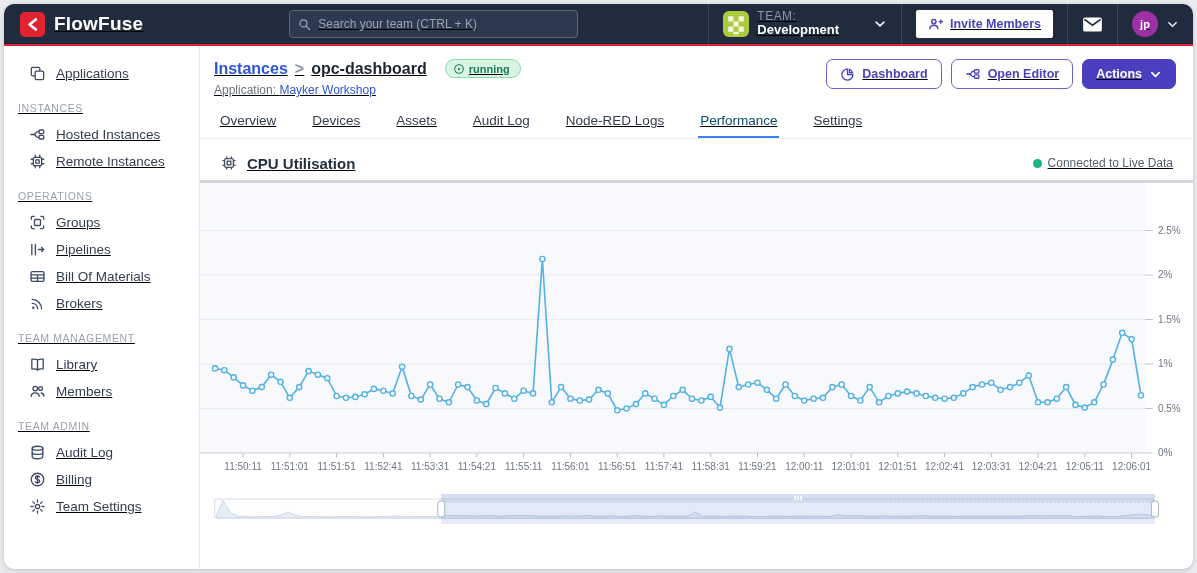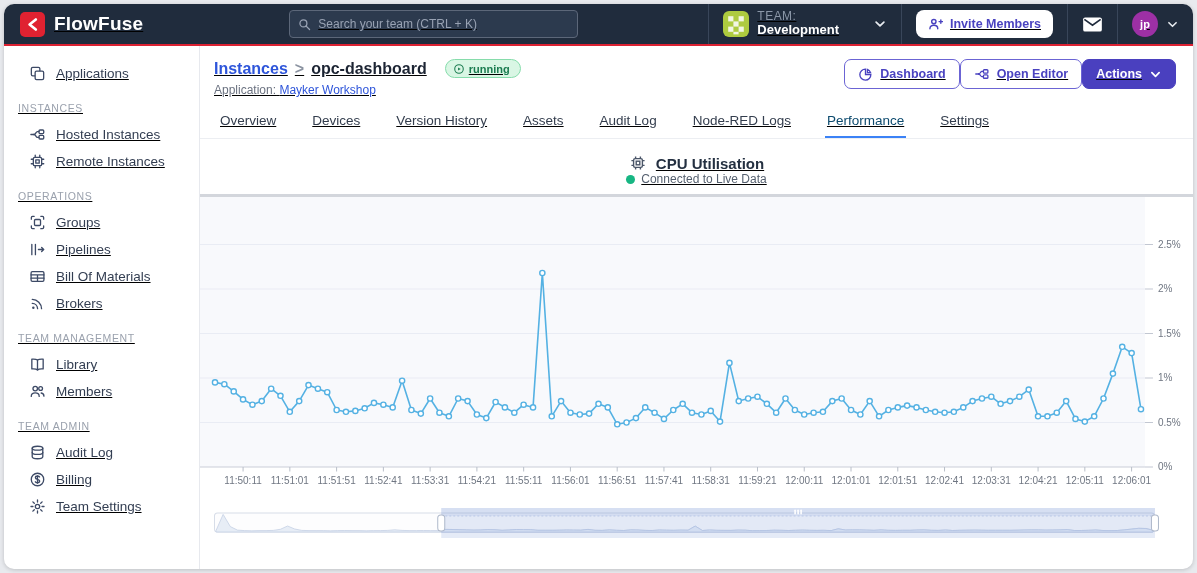--- a/index.html
+++ b/index.html
@@ -17,53 +17,53 @@
   .search-input{width:240px;height:26px;background:#2c3a4e;border:1px solid #5c6779;border-radius:4px;
                 color:#cdd5e0;font-size:12px;padding:0 19px 0 28px;outline:none;font-family:inherit;}
   .search-input::placeholder{color:#98a2b3;}
   .nav-sec{display:flex;align-items:center;border-left:1px solid #39465a;padding:0 14px;gap:8px;}
   .team-avatar{width:26px;height:26px;border-radius:6px;overflow:hidden;flex:0 0 26px;}
   .team-text{display:flex;flex-direction:column;line-height:1.15;margin-right:26px;}
   .team-label{font-size:12px;color:#8b97a8;letter-spacing:.04em;}
   .team-name{font-size:13px;font-weight:600;color:#fff;}
   .chev{color:#e7ebf0;}
   .invite-btn{display:flex;align-items:center;gap:7px;height:28px;padding:0 12px;background:#fff;color:#4a43c0;
-              border:none;border-radius:8px;font-weight:700;font-size:12.5px;cursor:pointer;font-family:inherit;}
+              border:none;border-radius:2px;font-weight:700;font-size:12.5px;cursor:pointer;font-family:inherit;}
   .mail-btn{display:flex;align-items:center;justify-content:center;cursor:pointer;}
   .user-avatar{width:26px;height:26px;border-radius:50%;background:#9d30a5;color:#fff;font-size:11px;font-weight:700;
                display:flex;align-items:center;justify-content:center;}
   
   .layout{flex:1;display:flex;min-height:0;}
   .sidebar{width:196px;flex:0 0 196px;border-right:1px solid #e7e9ee;padding-top:14px;box-sizing:border-box;}
   .side-item{display:flex;align-items:center;gap:10px;height:27px;padding-left:25px;font-size:13.5px;color:#333e52;cursor:pointer;}
   .side-item svg{width:17px;height:17px;color:#3d4a66;flex:0 0 17px;}
   .side-heading{font-size:10.5px;color:#9aa1ad;letter-spacing:.06em;margin:15px 0 7px 14px;}
   .main{flex:1;min-width:0;display:flex;flex-direction:column;padding-top:13px;}
   
   .crumb-row{display:flex;justify-content:space-between;align-items:flex-start;padding:0 17px 0 14px;}
   .crumbs{font-size:16px;font-weight:700;color:#1c2433;display:flex;align-items:center;gap:7px;}
   .crumb-link{color:#2e55da;cursor:pointer;}
   .crumb-sep{color:#8b93a1;}
   .badge{display:inline-flex;gap:4px;background:#d9f6e4;border:1px solid #86dcab;color:#1b7c50;
          font-size:11px;font-weight:600;border-radius:999px;padding:2.5px 10px 2.5px 7px;margin-left:11px;}
   .badge svg{width:12px;height:12px;}
   .app-line{font-size:12px;color:#6b7280;margin-top:5px;}
   .app-link{color:#2e55da;cursor:pointer;}
-  .hdr-buttons{display:flex;padding-left:44px;}
+  .hdr-buttons{display:flex;gap:9px;padding-left:44px;}
   .btn{display:flex;align-items:center;gap:7px;height:30px;padding:0 13px;border-radius:7px;
        font-size:12.5px;font-weight:700;cursor:pointer;font-family:inherit;}
   .btn-outline{border:1px solid #6b64d4;background:#fff;color:#4a43c0;}
   .btn-solid{border:1px solid #4a40bf;background:#4a40bf;color:#fff;}
   
   .tabs{display:flex;gap:32px;margin-top:10px;border-bottom:1px solid #eceef2;padding-left:18px;}
   .tab{font-size:13.5px;color:#333d4d;padding:6px 2px 10px;cursor:pointer;}
   .tab.active{color:#0c4a6e;padding-bottom:7px;border-bottom:2.5px solid #3b82f6;}
   
   .panel-hdr{display:flex;justify-content:space-between;align-items:center;margin-top:15px;
-             padding:0 20px 8px 20px;border-bottom:3px solid #d3d6dc;flex-direction:column;}
+             padding:0 20px 8px 20px;border-bottom:3px solid #d3d6dc;}
   .panel-title{display:flex;gap:9px;align-items:center;font-size:15px;font-weight:700;color:#243041;}
   .panel-title svg{width:18px;height:18px;color:#4a5568;}
   .live{display:flex;align-items:center;gap:6px;font-size:12px;color:#545f6e;}
   .live-dot{width:9px;height:9px;border-radius:50%;background:#17b683;}
   svg.chart{display:block;width:100%;height:300px;}
   svg.brush{display:block;width:100%;height:32px;margin-top:10px;cursor:ew-resize;}
   .chart-txt{font-size:10px;fill:#6f7682;}
 </style>
 </head>
 <body>
@@ -278,21 +278,20 @@
             <svg width="13" height="13" viewBox="0 0 18 18" fill="none" stroke="currentColor" stroke-width="2.4" stroke-linecap="round" stroke-linejoin="round">
                 <path d="M4 6.5 9 11.5 14 6.5"></path>
               </svg>
           </button>
         </div>
       </div>
 
       <div class="tabs" id="tabs">
           <div class="tab">Overview</div>
           <div class="tab">Devices</div>
-          <div class="tab">Version History</div>
           <div class="tab">Assets</div>
           <div class="tab">Audit Log</div>
           <div class="tab">Node-RED Logs</div>
           <div class="tab active">Performance</div>
           <div class="tab">Settings</div>
         </div>
 
       <div class="panel-hdr">
         <span class="panel-title">
           <svg viewBox="0 0 18 18" fill="none" stroke="currentColor" stroke-width="1.4">

